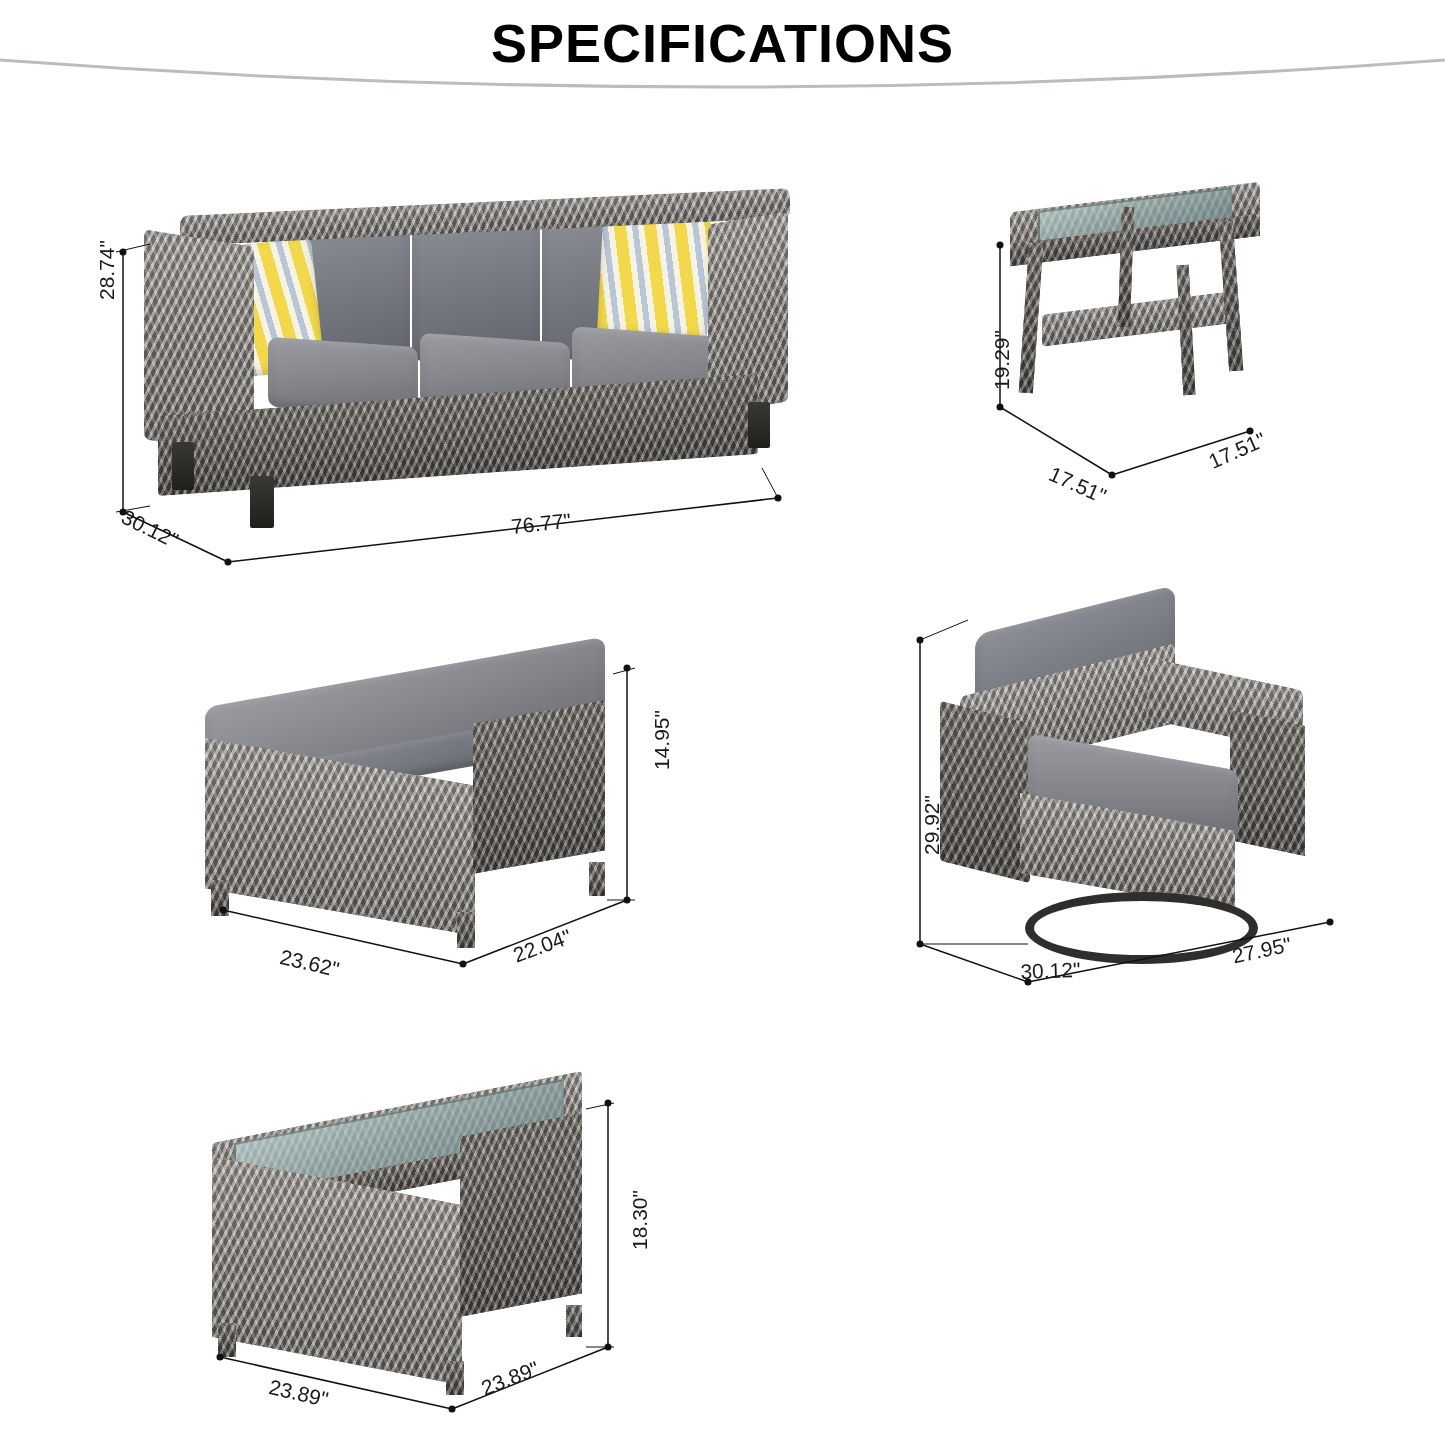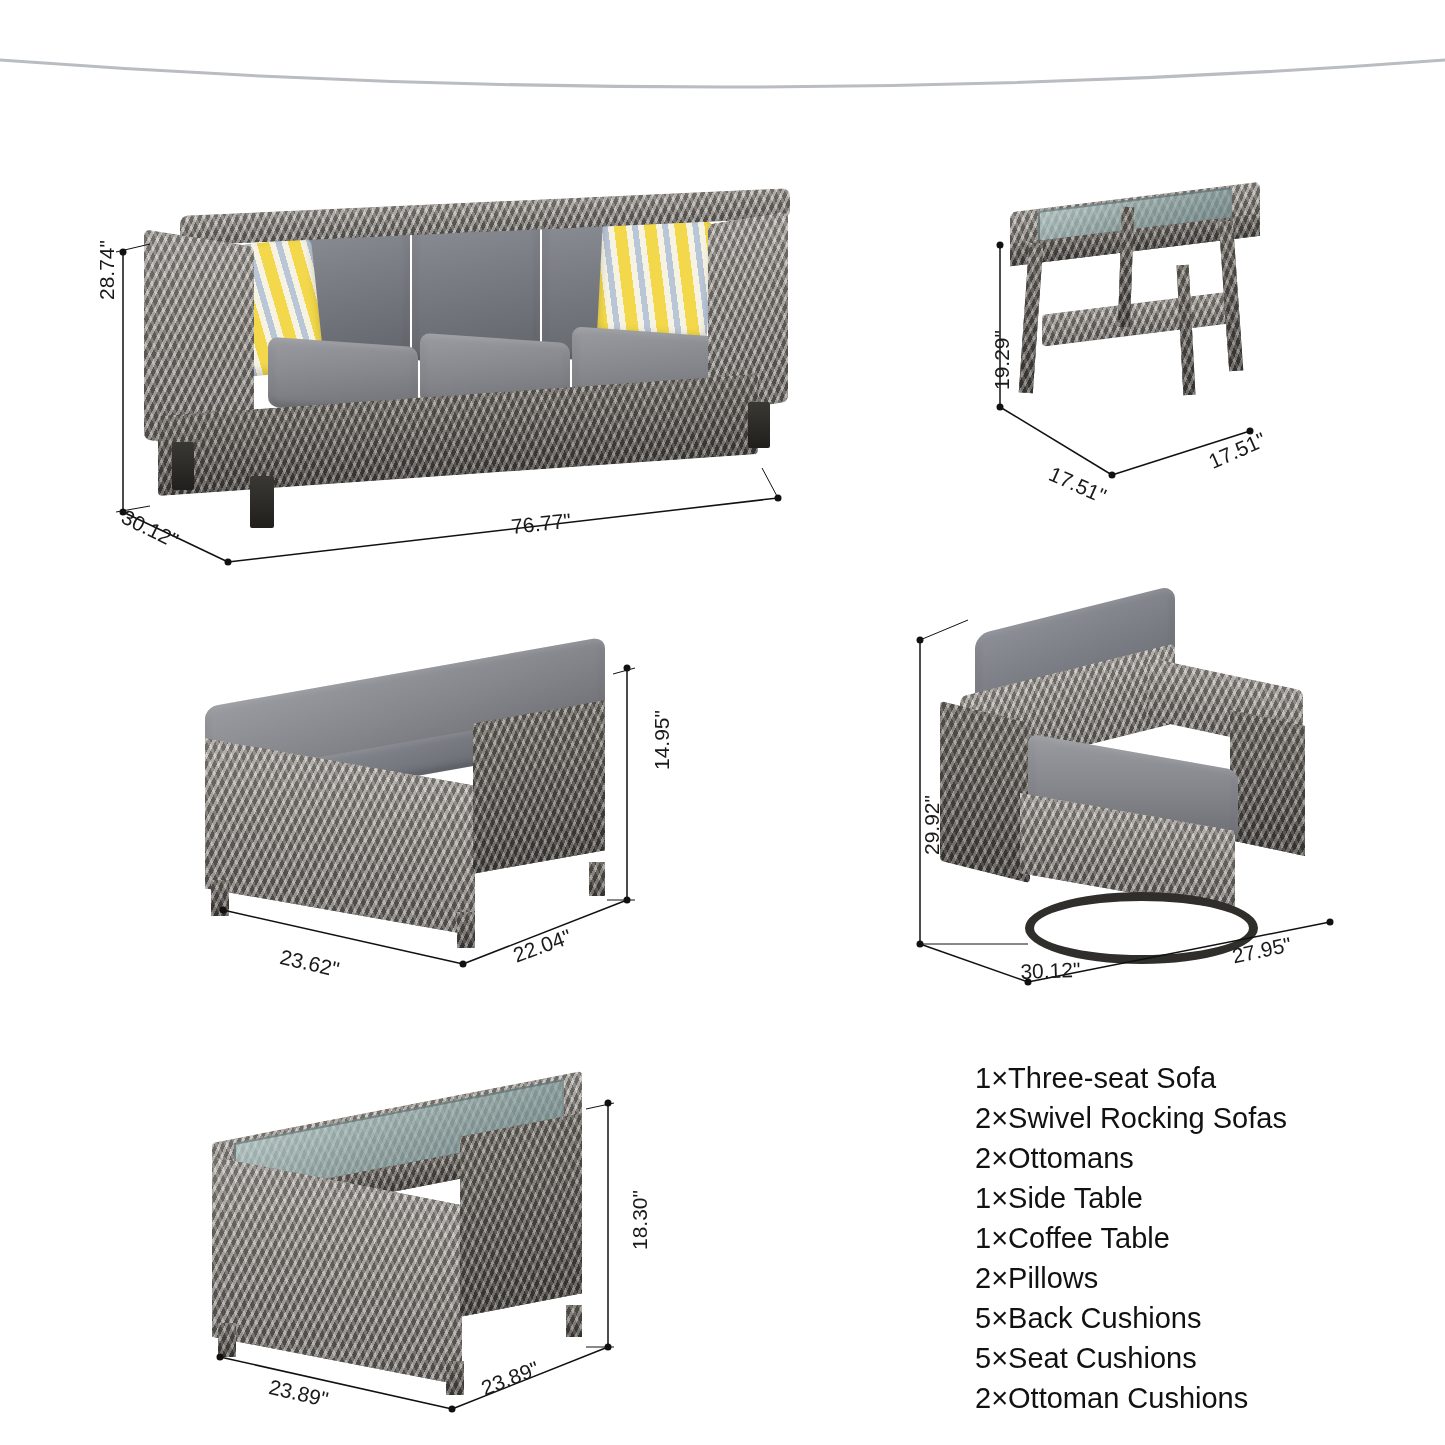--- a/index.html
+++ b/index.html
@@ -118,20 +118,21 @@
     background: linear-gradient(180deg, #3a3833 0%, #201f1c 100%);
     border-radius: 2px;
   }
 </style>
 </head>
 <body>
 
 <div class="page">
 
   <div class="header">
+    <div class="header-title">SPECIFICATIONS</div>
     <svg class="header-curve" width="1445" height="60" viewBox="0 0 1445 60">
       <path d="M0 8 Q 722 62 1445 8" fill="none" stroke="#b9bcc0" stroke-width="3"></path>
     </svg>
   </div>
 
   <div class="svgbox" style="left:120px; top:180px; width:720px; height:400px;">
 
     <div class="cushion" style="position:absolute; left:165px; top:38px; width:125px; height:145px; transform:skewY(-3deg);"></div>
     <div class="cushion" style="position:absolute; left:292px; top:30px; width:128px; height:150px; transform:skewY(-1deg);"></div>
     <div class="cushion" style="position:absolute; left:422px; top:28px; width:128px; height:152px; transform:skewY(1deg);"></div>
@@ -289,25 +290,14 @@
       <circle cx="20" cy="292" r="3.5" fill="#111"></circle>
       <circle cx="252" cy="344" r="3.5" fill="#111"></circle>
       <line x1="252" y1="344" x2="408" y2="282" stroke="#111" stroke-width="1.5"></line>
     </svg>
   </div>
 
   <div class="dim-label" style="left:628px; top:1250px; transform:rotate(-90deg); transform-origin:left top;">18.30"</div>
   <div class="dim-label" style="left:272px; top:1375px; transform:rotate(13deg); transform-origin:left top;">23.89"</div>
   <div class="dim-label" style="left:478px; top:1378px; transform:rotate(-21deg); transform-origin:left top;">23.89"</div>
 
-  <div class="product-list">
-    <div class="product-list-item">1×Three-seat Sofa</div>
-    <div class="product-list-item">2×Swivel Rocking Sofas</div>
-    <div class="product-list-item">2×Ottomans</div>
-    <div class="product-list-item">1×Side Table</div>
-    <div class="product-list-item">1×Coffee Table</div>
-    <div class="product-list-item">2×Pillows</div>
-    <div class="product-list-item">5×Back Cushions</div>
-    <div class="product-list-item">5×Seat Cushions</div>
-    <div class="product-list-item">2×Ottoman Cushions</div>
-  </div>
 
 </div>
 
 </body></html>

